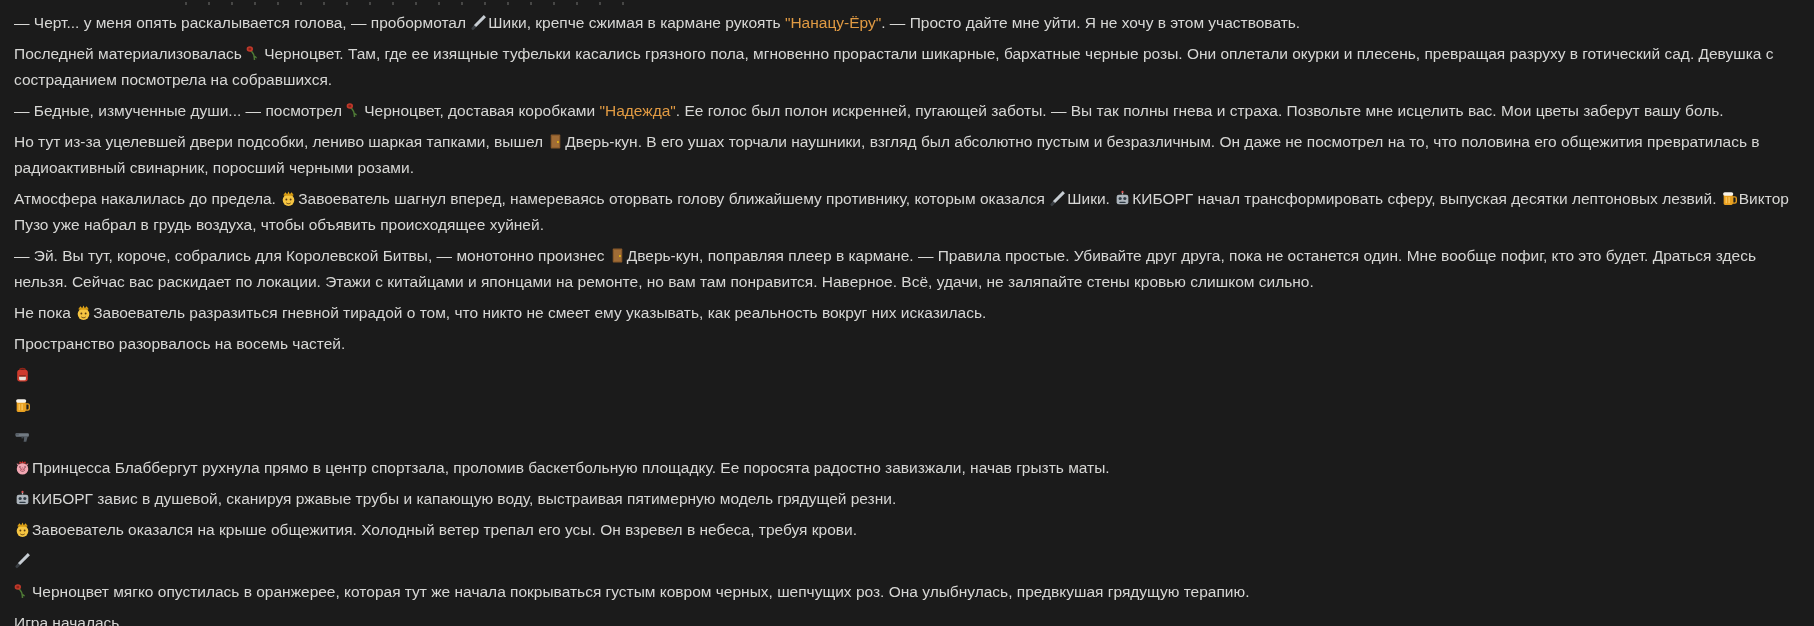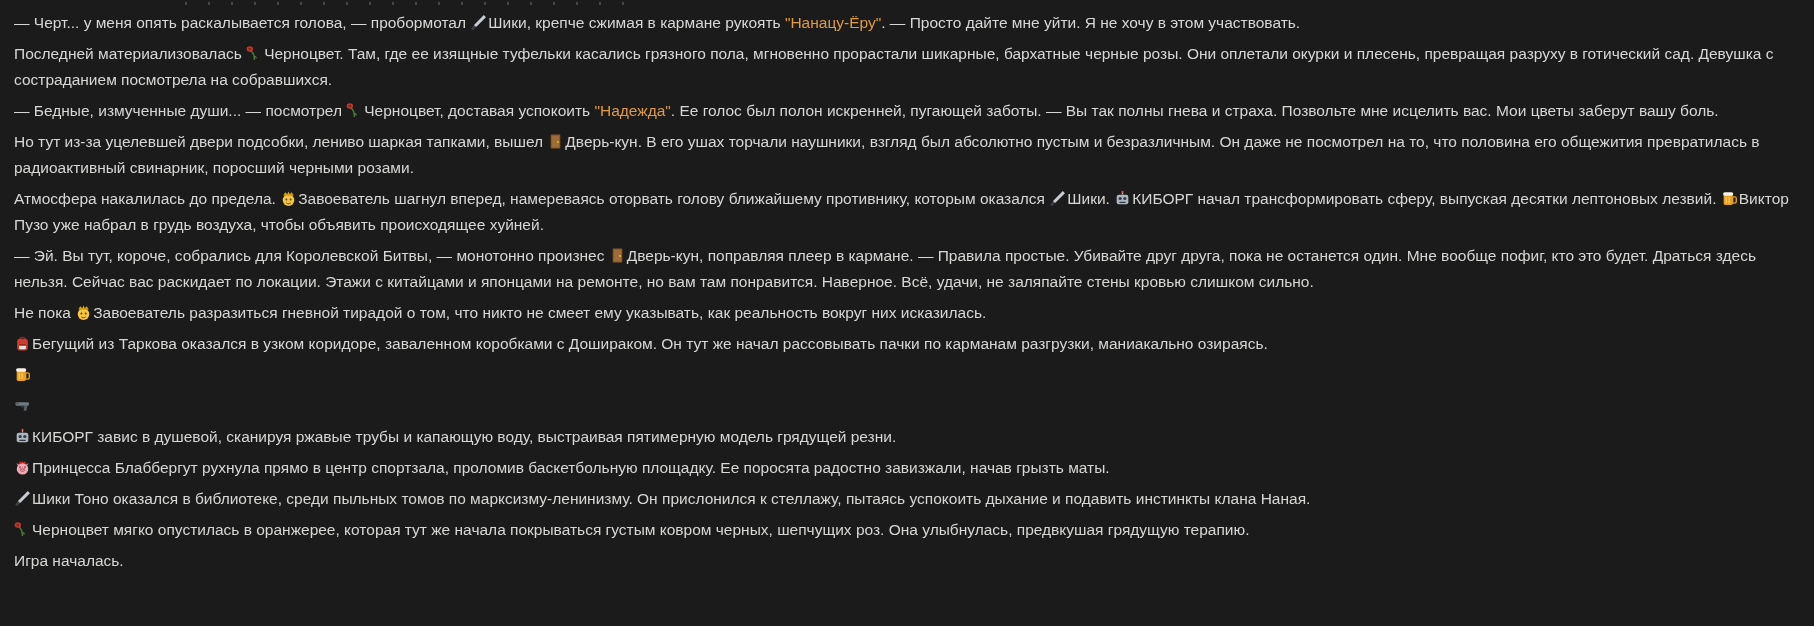--- a/index.html
+++ b/index.html
@@ -56,21 +56,21 @@
             <path d="M8 14 C8 9 7 7 4 5" stroke="#4e7a36" stroke-width="1.4" fill="none"></path>
             <path d="M7 10 C9 10 10 11 10.5 12.5 C8.5 12.5 7.5 11.5 7 10" fill="#4e7a36"></path>
             <ellipse cx="3.6" cy="3.8" rx="3" ry="2.6" fill="#c0392b"></ellipse>
             <ellipse cx="3.6" cy="3.8" rx="1.4" ry="1.2" fill="#8e2418"></ellipse>
           </svg></span><span>Черноцвет. Там, где ее изящные туфельки касались грязного пола, мгновенно прорастали шикарные, бархатные черные розы. Они оплетали окурки и плесень, превращая разруху в готический сад. Девушка с состраданием посмотрела на собравшихся.</span></p>
       <p class="para"><span>— Бедные, измученные души... — посмотрел </span><span class="emoji" role="img" aria-label="🥀"><svg viewBox="0 0 16 16">
             <path d="M8 14 C8 9 7 7 4 5" stroke="#4e7a36" stroke-width="1.4" fill="none"></path>
             <path d="M7 10 C9 10 10 11 10.5 12.5 C8.5 12.5 7.5 11.5 7 10" fill="#4e7a36"></path>
             <ellipse cx="3.6" cy="3.8" rx="3" ry="2.6" fill="#c0392b"></ellipse>
             <ellipse cx="3.6" cy="3.8" rx="1.4" ry="1.2" fill="#8e2418"></ellipse>
-          </svg></span><span>Черноцвет, доставая успокоить </span><span class="quote">"Надежда"</span><span>. Ее голос был полон искренней, пугающей заботы. — Вы так полны гнева и страха. Позвольте мне исцелить вас. Мои цветы заберут вашу боль.</span></p>
+          </svg></span><span>Черноцвет, доставая коробками </span><span class="quote">"Надежда"</span><span>. Ее голос был полон искренней, пугающей заботы. — Вы так полны гнева и страха. Позвольте мне исцелить вас. Мои цветы заберут вашу боль.</span></p>
       <p class="para"><span>Но тут из-за уцелевшей двери подсобки, лениво шаркая тапками, вышел </span><span class="emoji" role="img" aria-label="🚪"><svg viewBox="0 0 16 16">
             <rect x="3.5" y="1.5" width="9" height="13" rx="0.8" fill="#8a5a2b"></rect>
             <rect x="4.7" y="2.7" width="6.6" height="10.8" fill="#a06c36"></rect>
             <circle cx="10.3" cy="8.5" r="0.9" fill="#f1c40f"></circle>
           </svg></span><span>Дверь-кун. В его ушах торчали наушники, взгляд был абсолютно пустым и безразличным. Он даже не посмотрел на то, что половина его общежития превратилась в радиоактивный свинарник, поросший черными розами.</span></p>
       <p class="para"><span>Атмосфера накалилась до предела. </span><span class="emoji" role="img" aria-label="🤴"><svg viewBox="0 0 16 16">
             <circle cx="8" cy="9.5" r="5.5" fill="#f5c542"></circle>
             <circle cx="6" cy="9" r="0.9" fill="#5a3b10"></circle>
             <circle cx="10" cy="9" r="0.9" fill="#5a3b10"></circle>
             <path d="M6 12.2 C7.2 13.2 8.8 13.2 10 12.2" stroke="#5a3b10" stroke-width="0.9" fill="none"></path>
@@ -100,64 +100,73 @@
             <circle cx="10.3" cy="8.5" r="0.9" fill="#f1c40f"></circle>
           </svg></span><span>Дверь-кун, поправляя плеер в кармане. — Правила простые. Убивайте друг друга, пока не останется один. Мне вообще пофиг, кто это будет. Драться здесь нельзя. Сейчас вас раскидает по локации. Этажи с китайцами и японцами на ремонте, но вам там понравится. Наверное. Всё, удачи, не заляпайте стены кровью слишком сильно.</span></p>
       <p class="para"><span>Не пока </span><span class="emoji" role="img" aria-label="🤴"><svg viewBox="0 0 16 16">
             <circle cx="8" cy="9.5" r="5.5" fill="#f5c542"></circle>
             <circle cx="6" cy="9" r="0.9" fill="#5a3b10"></circle>
             <circle cx="10" cy="9" r="0.9" fill="#5a3b10"></circle>
             <path d="M6 12.2 C7.2 13.2 8.8 13.2 10 12.2" stroke="#5a3b10" stroke-width="0.9" fill="none"></path>
             <polygon points="3.5,4.5 5,2 6.8,4 8,1.5 9.2,4 11,2 12.5,4.5" fill="#e6a817"></polygon>
             <rect x="3.5" y="4" width="9" height="1.4" fill="#d89b10"></rect>
           </svg></span><span>Завоеватель разразиться гневной тирадой о том, что никто не смеет ему указывать, как реальность вокруг них исказилась.</span></p>
+      <p class="para"><span>Пространство разорвалось на восемь частей.</span></p>
       <p class="para"><span class="emoji" role="img" aria-label="🎒"><svg viewBox="0 0 16 16">
             <rect x="3" y="3.5" width="10" height="11" rx="2.5" fill="#cf3b2d"></rect>
             <path d="M5.5 3.8 C5.5 1.8 10.5 1.8 10.5 3.8" stroke="#8e2418" stroke-width="1.4" fill="none"></path>
             <rect x="4.8" y="8.5" width="6.4" height="5" rx="1.2" fill="#e8e4da"></rect>
             <rect x="4.8" y="8.5" width="6.4" height="1.6" fill="#8e2418"></rect>
-          </svg></span><span>Бегущий из Таркова оказался в узком коридоре, заваленном коробками с Дошираком. Он тут же начал рассовывать пачки по карманам разгрузки, маниакально озираясь.</span></p>
+          </svg></span></p>
       <p class="para"><span class="emoji" role="img" aria-label="🍺"><svg viewBox="0 0 16 16">
             <rect x="2.5" y="4" width="8.5" height="10" rx="1.2" fill="#e8a020"></rect>
             <path d="M11 6.5 h2 a1.4 1.4 0 0 1 1.4 1.4 v3 a1.4 1.4 0 0 1 -1.4 1.4 h-2 z" fill="none" stroke="#e8a020" stroke-width="1.3"></path>
             <rect x="2" y="2" width="9.5" height="3.4" rx="1.6" fill="#f7f3ea"></rect>
             <rect x="4.3" y="6.5" width="1.3" height="6" rx="0.6" fill="#f9c55e"></rect>
             <rect x="7" y="6.5" width="1.3" height="6" rx="0.6" fill="#f9c55e"></rect>
           </svg></span></p>
       <p class="para"><span class="emoji" role="img" aria-label="🔫"><svg viewBox="0 0 16 16">
             <rect x="1.5" y="5" width="12.5" height="3.2" rx="1" fill="#717a82"></rect>
             <rect x="1.5" y="5" width="3" height="2" fill="#565e66"></rect>
             <path d="M9.5 8.2 L12.8 8.2 L11.6 13 L9 13 C9.5 11.5 9.5 9.8 9.5 8.2 Z" fill="#565e66"></path>
             <rect x="7" y="8.2" width="2" height="1.6" fill="#3f464d"></rect>
           </svg></span></p>
-      <p class="para"><span class="emoji" role="img" aria-label="🤖"><svg viewBox="0 0 16 16">
-            <rect x="2.5" y="4.5" width="11" height="9" rx="2" fill="#aeb6bd"></rect>
-            <rect x="7.4" y="1.8" width="1.2" height="2.4" fill="#aeb6bd"></rect>
-            <circle cx="8" cy="1.8" r="1" fill="#e05555"></circle>
-            <circle cx="5.8" cy="8" r="1.5" fill="#2f3a44"></circle>
-            <circle cx="10.2" cy="8" r="1.5" fill="#2f3a44"></circle>
-            <rect x="5" y="11" width="6" height="1.3" rx="0.6" fill="#2f3a44"></rect>
-          </svg></span><span>КИБОРГ завис в душевой, сканируя ржавые трубы и капающую воду, выстраивая пятимерную модель грядущей резни.</span></p>
       <p class="para"><span class="emoji" role="img" aria-label="🐷"><svg viewBox="0 0 16 16">
             <polygon points="4.5,4.3 5.6,2 7,3.6 8,1.8 9,3.6 10.4,2 11.5,4.3" fill="#d4312b"></polygon>
             <circle cx="8" cy="9.3" r="5.4" fill="#f2a7b3"></circle>
             <path d="M3.4 6.2 L2.4 4.2 L4.8 4.8 Z" fill="#e08897"></path>
             <path d="M12.6 6.2 L13.6 4.2 L11.2 4.8 Z" fill="#e08897"></path>
             <ellipse cx="8" cy="10" rx="2.4" ry="1.7" fill="#e088 97"></ellipse>
             <ellipse cx="8" cy="10" rx="2.4" ry="1.7" fill="#e08897"></ellipse>
             <circle cx="7.1" cy="10" r="0.45" fill="#7c3b44"></circle>
             <circle cx="8.9" cy="10" r="0.45" fill="#7c3b44"></circle>
             <circle cx="5.6" cy="7.6" r="0.7" fill="#5a2a31"></circle>
             <circle cx="10.4" cy="7.6" r="0.7" fill="#5a2a31"></circle>
           </svg></span><span>Принцесса Блаббергут рухнула прямо в центр спортзала, проломив баскетбольную площадку. Ее поросята радостно завизжали, начав грызть маты.</span></p>
+      <p class="para"><span class="emoji" role="img" aria-label="🤖"><svg viewBox="0 0 16 16">
+            <rect x="2.5" y="4.5" width="11" height="9" rx="2" fill="#aeb6bd"></rect>
+            <rect x="7.4" y="1.8" width="1.2" height="2.4" fill="#aeb6bd"></rect>
+            <circle cx="8" cy="1.8" r="1" fill="#e05555"></circle>
+            <circle cx="5.8" cy="8" r="1.5" fill="#2f3a44"></circle>
+            <circle cx="10.2" cy="8" r="1.5" fill="#2f3a44"></circle>
+            <rect x="5" y="11" width="6" height="1.3" rx="0.6" fill="#2f3a44"></rect>
+          </svg></span><span>КИБОРГ завис в душевой, сканируя ржавые трубы и капающую воду, выстраивая пятимерную модель грядущей резни.</span></p>
+      <p class="para"><span class="emoji" role="img" aria-label="🤴"><svg viewBox="0 0 16 16">
+            <circle cx="8" cy="9.5" r="5.5" fill="#f5c542"></circle>
+            <circle cx="6" cy="9" r="0.9" fill="#5a3b10"></circle>
+            <circle cx="10" cy="9" r="0.9" fill="#5a3b10"></circle>
+            <path d="M6 12.2 C7.2 13.2 8.8 13.2 10 12.2" stroke="#5a3b10" stroke-width="0.9" fill="none"></path>
+            <polygon points="3.5,4.5 5,2 6.8,4 8,1.5 9.2,4 11,2 12.5,4.5" fill="#e6a817"></polygon>
+            <rect x="3.5" y="4" width="9" height="1.4" fill="#d89b10"></rect>
+          </svg></span><span>Завоеватель оказался на крыше общежития. Холодный ветер трепал его усы. Он взревел в небеса, требуя крови.</span></p>
       <p class="para"><span class="emoji" role="img" aria-label="🔪"><svg viewBox="0 0 16 16">
             <polygon points="13,1 15,3 6,12 3,13 4,10" fill="#c7cdd3"></polygon>
             <polygon points="4,10 6,12 3,13" fill="#8d959c"></polygon>
             <rect x="1" y="12" width="4.4" height="2.6" rx="1" transform="rotate(-45 3 13)" fill="#3a3f44"></rect>
-          </svg></span><span>Шики Тоно оказался в библиотеке, среди пыльных томов по марксизму-ленинизму. Он прислонился к стеллажу, пытаясь успокоить дыхание и подавить инстинкты клана Наная.</span></p>
+          </svg></span></p>
       <p class="para"><span class="emoji" role="img" aria-label="🥀"><svg viewBox="0 0 16 16">
             <path d="M8 14 C8 9 7 7 4 5" stroke="#4e7a36" stroke-width="1.4" fill="none"></path>
             <path d="M7 10 C9 10 10 11 10.5 12.5 C8.5 12.5 7.5 11.5 7 10" fill="#4e7a36"></path>
             <ellipse cx="3.6" cy="3.8" rx="3" ry="2.6" fill="#c0392b"></ellipse>
             <ellipse cx="3.6" cy="3.8" rx="1.4" ry="1.2" fill="#8e2418"></ellipse>
           </svg></span><span>Черноцвет мягко опустилась в оранжерее, которая тут же начала покрываться густым ковром черных, шепчущих роз. Она улыбнулась, предвкушая грядущую терапию.</span></p>
       <p class="para"><span>Игра началась.</span></p>
     </div>
 </div>
 

